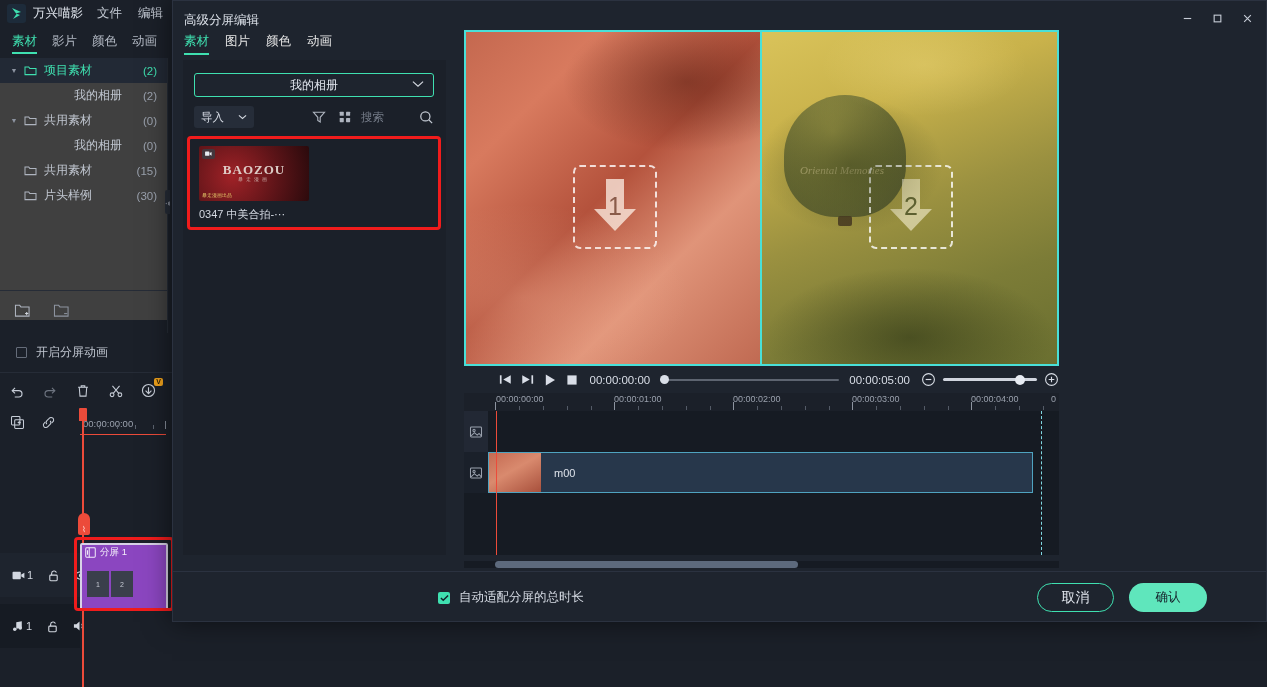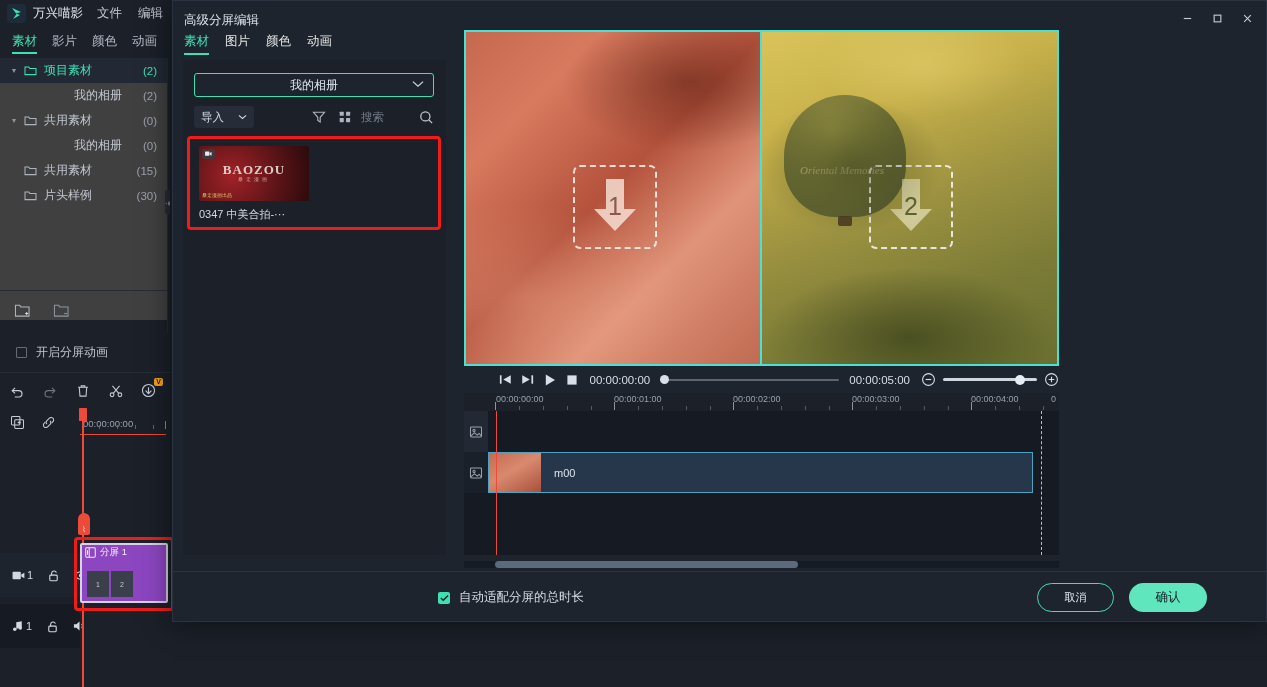--- a/index.html
+++ b/index.html
@@ -106,21 +106,21 @@
     border-radius:6px 6px 2px 2px; display:flex; align-items:flex-end; justify-content:center;
     font-size:8px; color:#ffd9d4; padding-bottom:1px;
   }
 
   
   .clip-highlight {
     position:absolute; left:74px; top:537px; width:100px; height:74px;
     border:3px solid #f01c1c; border-radius:4px;
   }
   .split-clip {
-    position:absolute; left:80px; top:543px; width:88px; height:60px;
+    position:absolute; left:80px; top:543px; width:88px; height:68px;
     background:#8b46c0; border:2px solid #d8d2e6; border-radius:2px; overflow:hidden;
   }
   .split-clip-hdr { height:15px; display:flex; align-items:center; gap:4px; padding-left:3px; }
   .split-clip-title { font-size:9.5px; color:#f3edfa; }
   .split-sub { position:absolute; left:5px; top:26px; display:flex; gap:2px; }
   .split-sub-cell {
     width:22px; height:26px; background:#3a3f4b; display:flex; align-items:center;
     justify-content:center; font-size:7px; color:#c5c9d2;
   }
 
@@ -289,21 +289,21 @@
     border-top:1px solid #2b3240; display:flex; align-items:center;
   }
   .ck-wrap { display:flex; align-items:center; gap:9px; margin-left:265px; }
   .ck-box {
     width:12px; height:12px; background:#3fe0b0; border-radius:2px;
     display:flex; align-items:center; justify-content:center;
   }
   .ck-label { font-size:12.5px; color:#d6dbe4; }
   .btn-cancel {
     margin-left:auto; width:77px; height:29px; border:1px solid #3fe0b0; border-radius:16px;
-    display:flex; align-items:center; justify-content:center; font-size:11px; color:#e2e7ef;
+    display:flex; align-items:center; justify-content:center; font-size:14px; color:#e2e7ef;
   }
   .btn-ok {
     margin-left:15px; margin-right:61px; width:78px; height:29px; background:#5fe6bc;
     border-radius:16px; display:flex; align-items:center; justify-content:center;
     font-size:12.5px; color:#15202a;
   }
 
   
   .rp { position:absolute; left:1080px; top:27px; width:187px; height:660px; background:#1b2029; }
   .rp-img {

